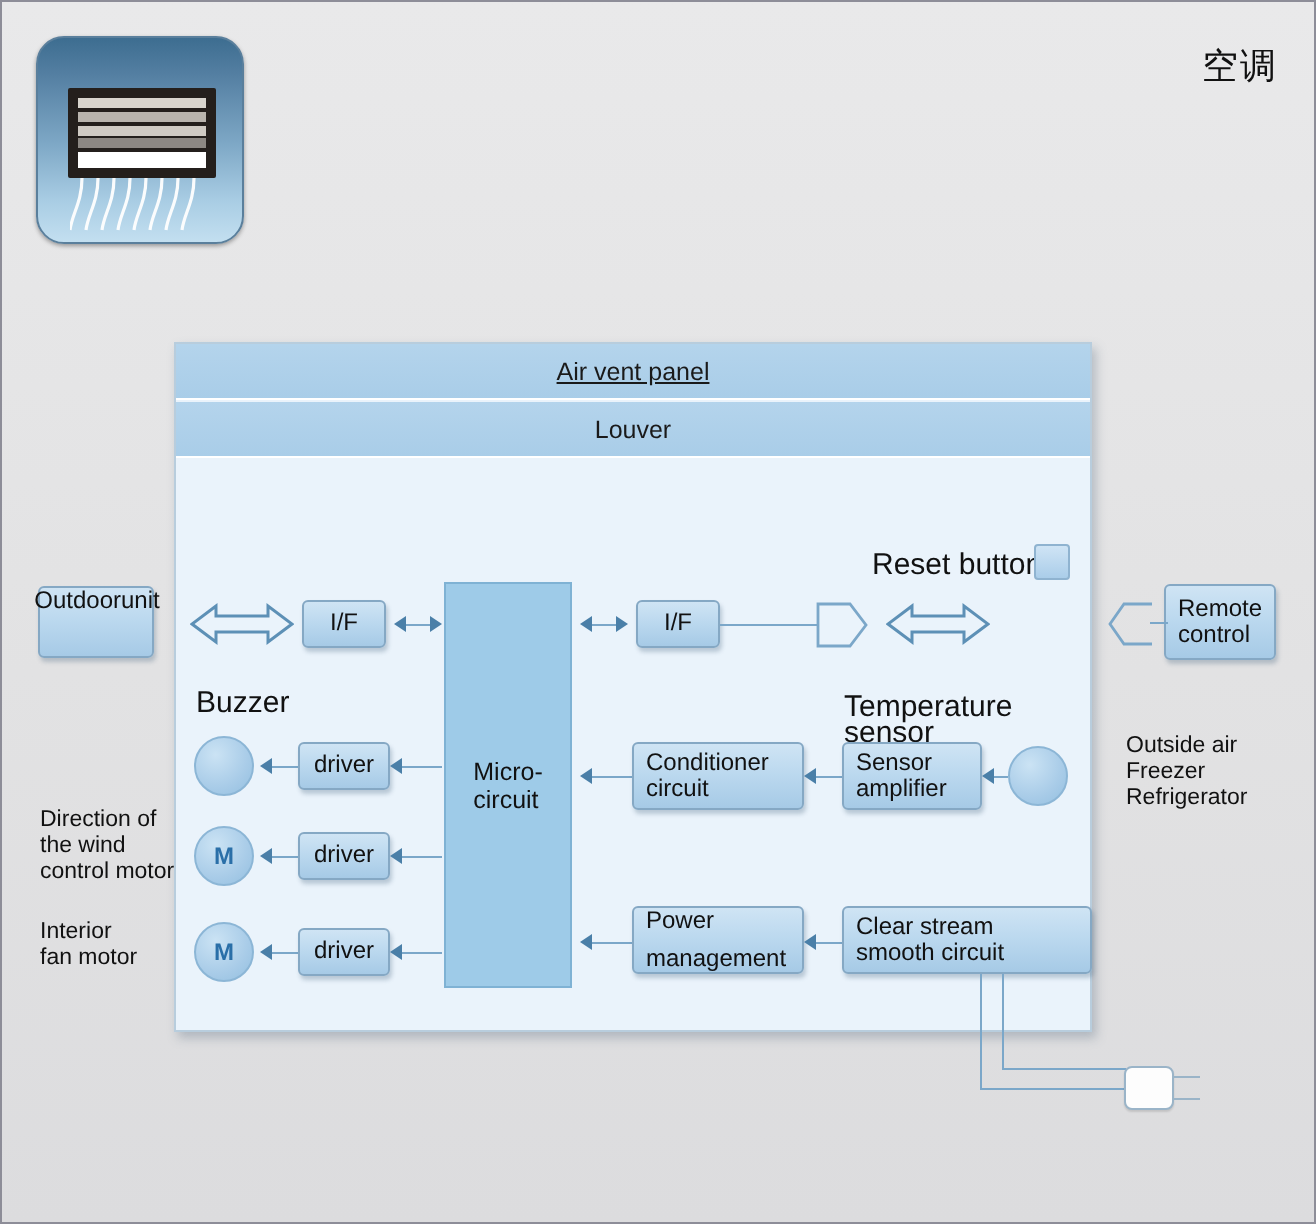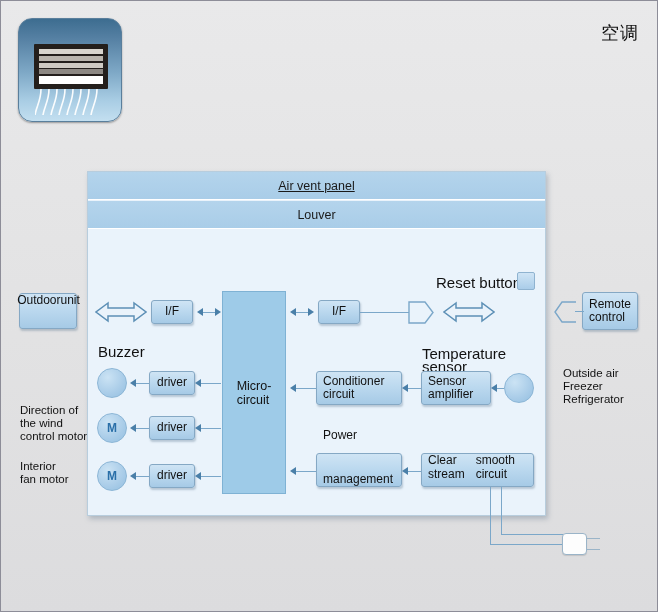--- a/index.html
+++ b/index.html
@@ -294,29 +294,29 @@
     <span>amplifier</span>
   </div>
 
   <div class="line hline" style="left:492px; top:387px; width:11px;"></div>
   <div class="ahead left" style="left:490px; top:383px;"></div>
   <div class="circ" style="left:503px; top:372px;"></div>
 
   <div class="line hline" style="left:291px; top:470px; width:24px;"></div>
   <div class="ahead left" style="left:289px; top:466px;"></div>
 
-  <div class="bbox" style="left:315px; top:452px; width:86px; height:34px; flex-direction:column; align-items:flex-start; justify-content:flex-end;gap:30px;">
+  <div class="bbox" style="left:315px; top:452px; width:86px; height:34px; flex-direction:column; align-items:flex-start; justify-content:space-between;">
     <span>Power</span>
     <span>management</span>
   </div>
 
   <div class="line hline" style="left:403px; top:470px; width:17px;"></div>
   <div class="ahead left" style="left:401px; top:466px;"></div>
 
-  <div class="bbox" style="left:420px; top:452px; width:113px; height:34px; flex-direction:row; align-items:flex-start; justify-content:center;">
+  <div class="bbox" style="left:420px; top:452px; width:125px; height:34px; flex-direction:column; align-items:flex-start; justify-content:center;">
     <span>Clear stream</span>
     <span>smooth circuit</span>
   </div>
 
   <div class="line vline" style="left:489px; top:486px; height:57px;"></div>
   <div class="line hline" style="left:489px; top:543px; width:73px;"></div>
   <div class="line vline" style="left:500px; top:486px; height:47px;"></div>
   <div class="line hline" style="left:500px; top:533px; width:62px;"></div>
 
   <div id="plug"></div>

